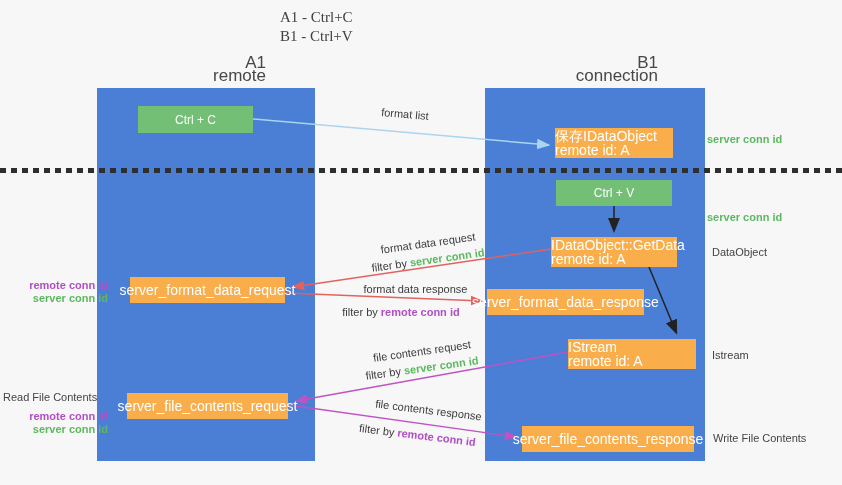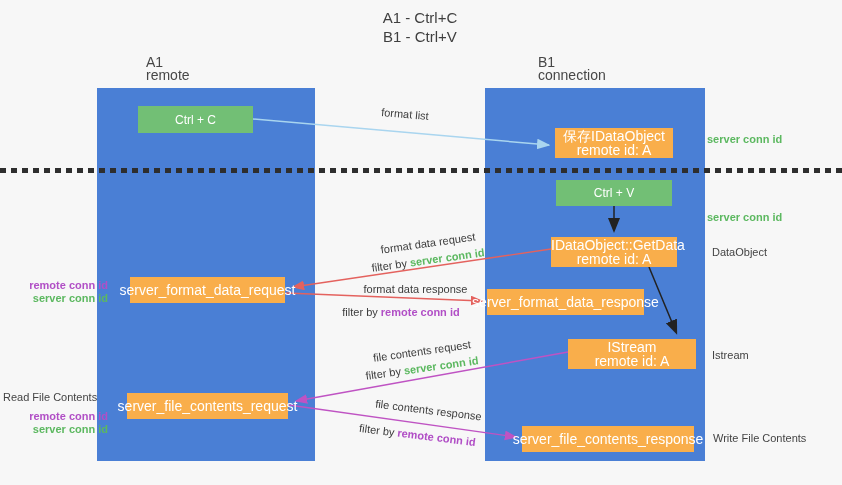--- a/index.html
+++ b/index.html
@@ -1,26 +1,26 @@
 <!DOCTYPE html>
 <html><head>
 <meta charset="utf-8">
 <style>
   html,body{margin:0;padding:0;}
   body{font-family:"Liberation Sans","DejaVu Sans",sans-serif;background:#f7f7f7;}
   .canvas{position:relative;width:842px;height:485px;background:#f7f7f7;overflow:hidden;}
   .abs{position:absolute;}
-  .title{left:280px;top:8px;width:280px;text-align:center;font-size:15px;color:#3f3f3f;line-height:19px;}
-  .colhead{top:56px;width:120px;text-align:left;font-size:14px;color:#474747;line-height:13px;}
+  .title{left:280px;top:8px;width:280px;text-align:left;font-size:15px;color:#3f3f3f;line-height:19px;font-family:Liberation Serif, serif;}
+  .colhead{top:56px;width:120px;text-align:right;font-size:17px;color:#474747;line-height:13px;}
   .column{top:88px;height:373px;background:#4a7fd5;}
   .col-left{left:97px;width:218px;}
   .col-right{left:485px;width:220px;}
   .dotline{left:0;top:168px;width:842px;height:5px;
     background:repeating-linear-gradient(90deg,#2e2e2e 0 6px,transparent 6px 11px);}
-  .node{color:#fff;text-align:center;box-sizing:border-box;}
+  .node{color:#fff;box-sizing:border-box;}
   .green{background:#72bf75;font-size:12px;}
   .orange{background:#f9ae4b;font-size:14px;}
   .one-line{display:flex;align-items:center;justify-content:center;}
   .two-line{display:flex;flex-direction:column;justify-content:center;line-height:14px;}
   .alabel{font-size:11px;color:#3c3c3c;text-align:center;white-space:nowrap;}
   .hl-green{color:#5cb860;font-weight:bold;}
   .hl-purple{color:#b14fc6;font-weight:bold;}
   .side{font-size:11px;white-space:nowrap;}
   .side-dark{color:#444;}
   .left-lbl{width:100px;text-align:right;font-weight:bold;font-size:11px;}

